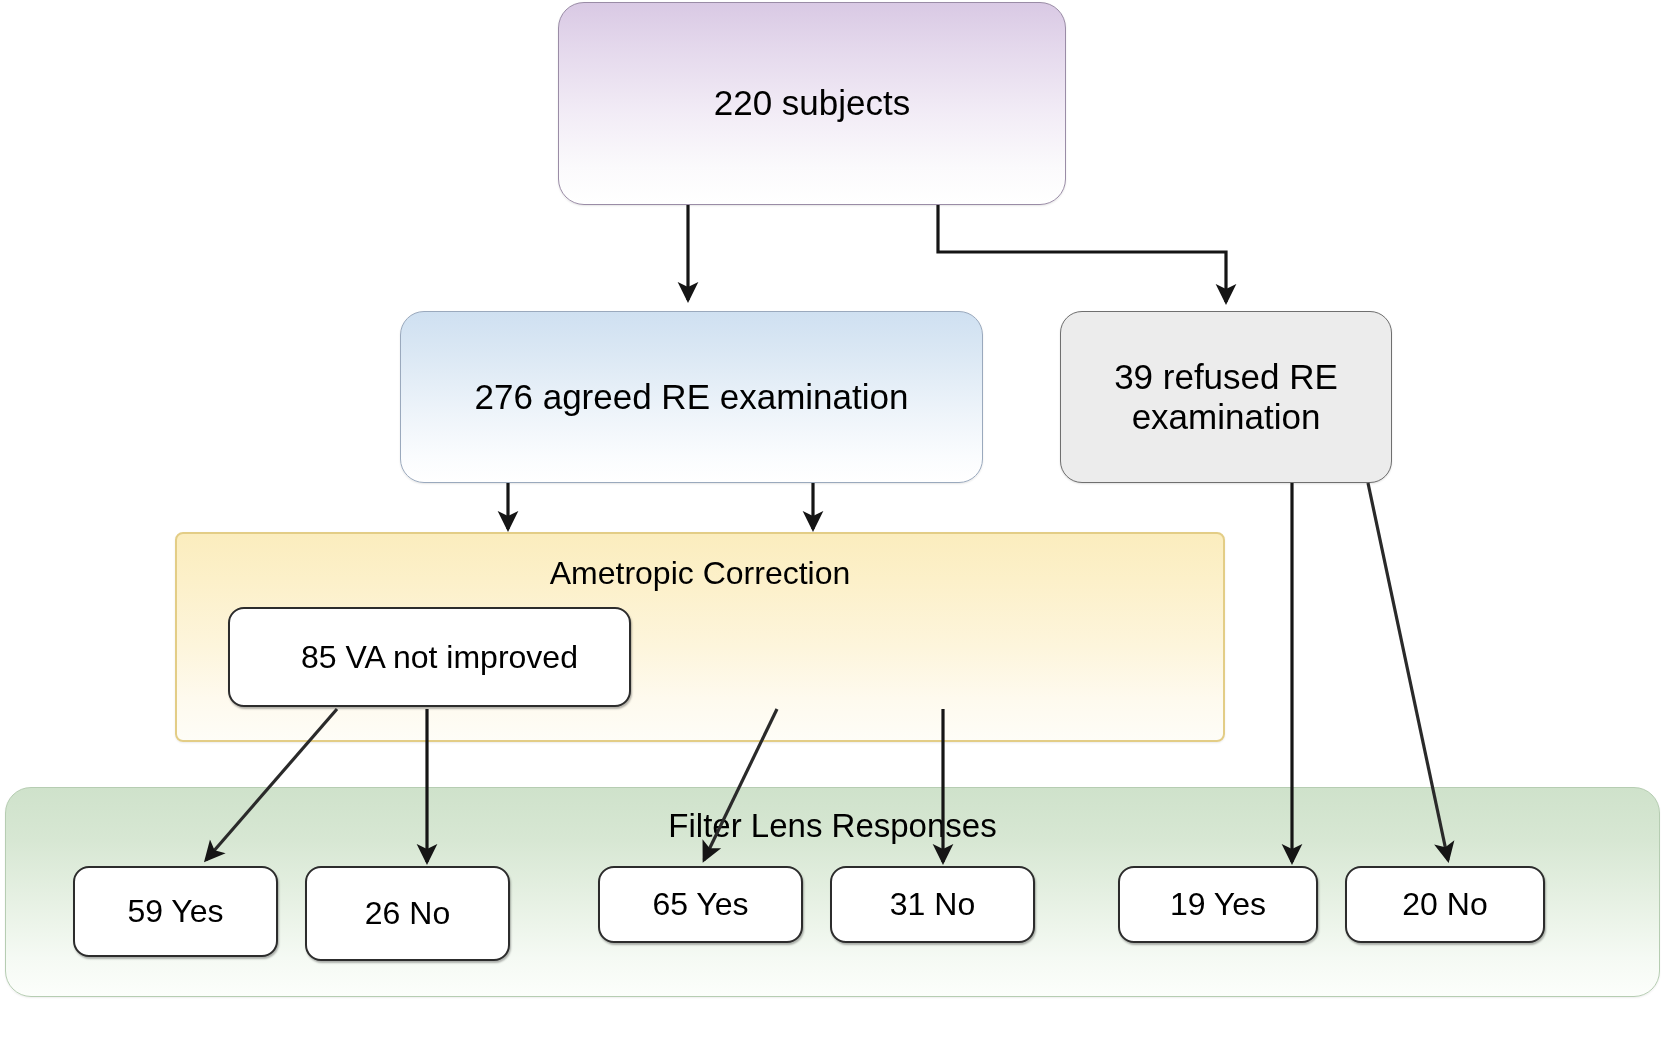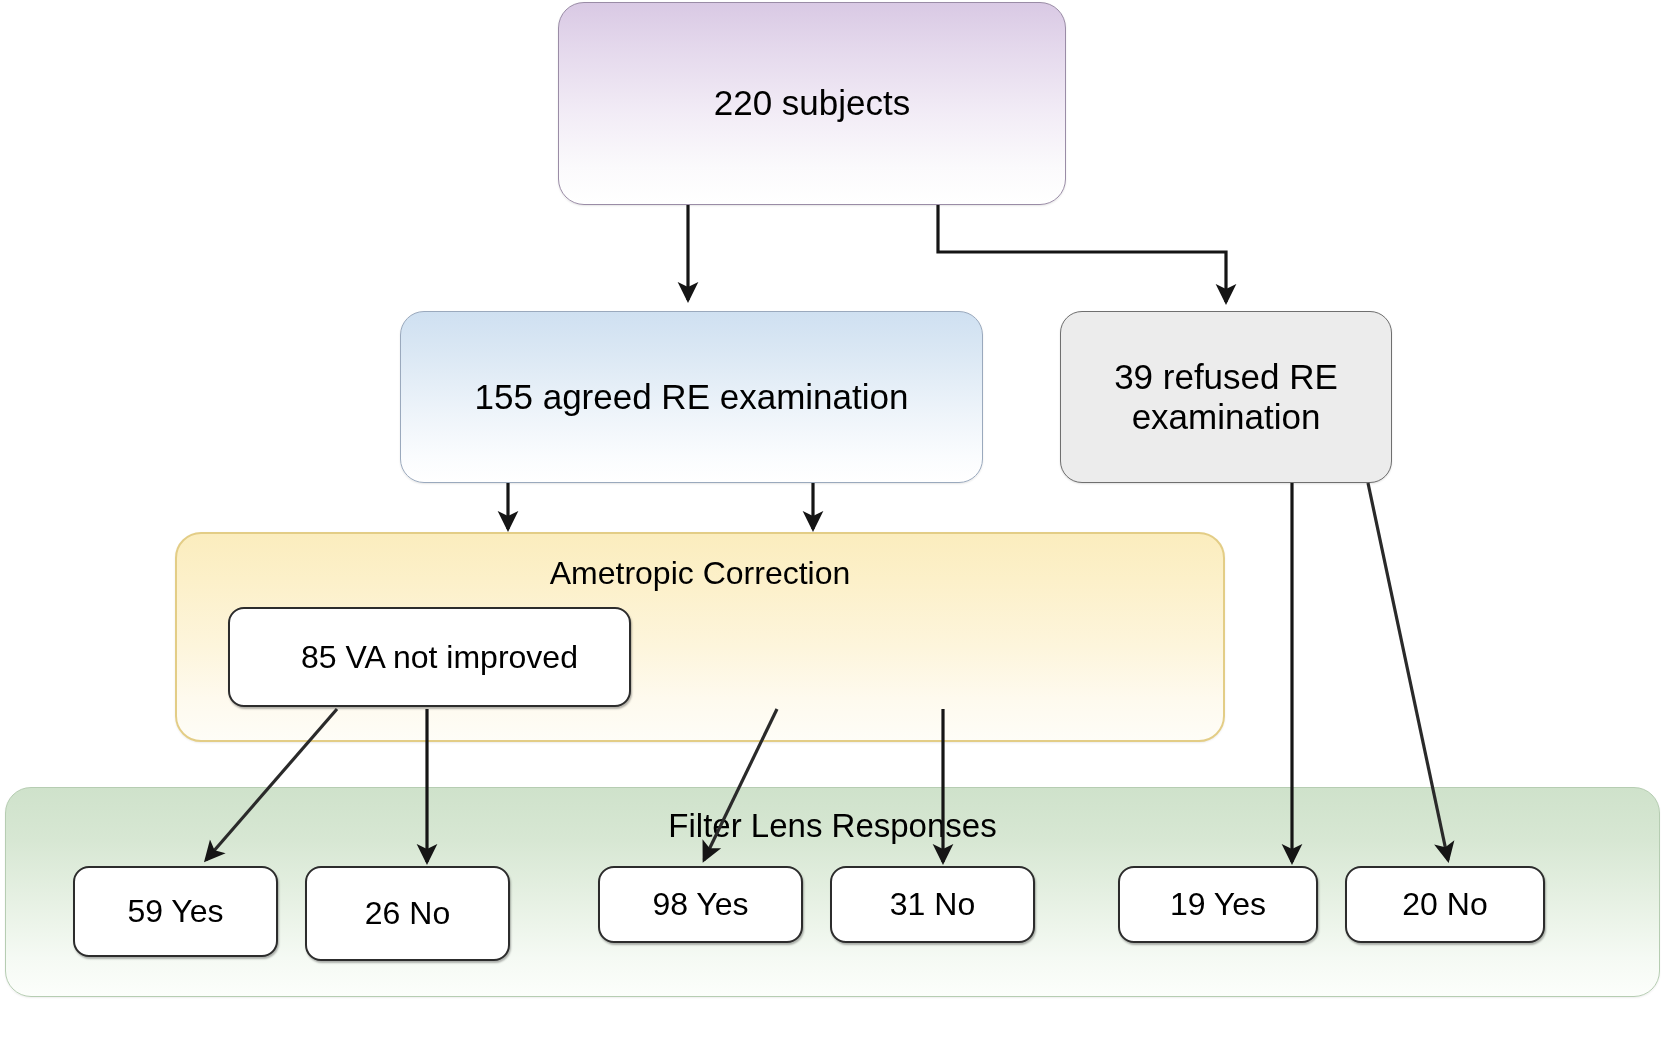--- a/index.html
+++ b/index.html
@@ -82,21 +82,21 @@
 
   
   .group-yellow {
     position: absolute;
     left: 175px;
     top: 532px;
     width: 1050px;
     height: 210px;
     box-sizing: border-box;
     border: 2px solid #e3cd86;
-    border-radius: 26px;
+    border-radius: 8px;
     background: linear-gradient(to bottom, #fbedbe 0%, #fcf0c9 22%, #fdf5dc 55%, #fefaee 80%, #fefdf7 100%);
     box-shadow: 0 1px 2px rgba(0,0,0,0.08);
     z-index: 1;
   }
   .group-yellow .group-title {
     position: absolute;
     left: 0;
     right: 0;
     top: 21px;
     text-align: center;
@@ -187,21 +187,21 @@
 
   <div class="group-green">
     <div class="group-title">Filter Lens Responses</div>
   </div>
 
   <div class="node node-purple" style="z-index:4">
     <span>220 subjects</span>
   </div>
 
   <div class="node node-blue" style="z-index:4">
-    <span>155 agreed RE examination</span>
+    <span>276 agreed RE examination</span>
   </div>
 
   <div class="node node-gray" style="z-index:4">
     <span class="line">39 refused RE</span>
     <span class="line">examination</span>
   </div>
 
   <div class="node node-white va-not-improved">
     <span>85 VA not improved</span>
   </div>
@@ -209,21 +209,21 @@
 
   <div class="node node-white resp-59">
     <span>59 Yes</span>
   </div>
 
   <div class="node node-white resp-26">
     <span>26 No</span>
   </div>
 
   <div class="node node-white resp-65">
-    <span>98 Yes</span>
+    <span>65 Yes</span>
   </div>
 
   <div class="node node-white resp-31">
     <span>31 No</span>
   </div>
 
   <div class="node node-white resp-19">
     <span>19 Yes</span>
   </div>
 

